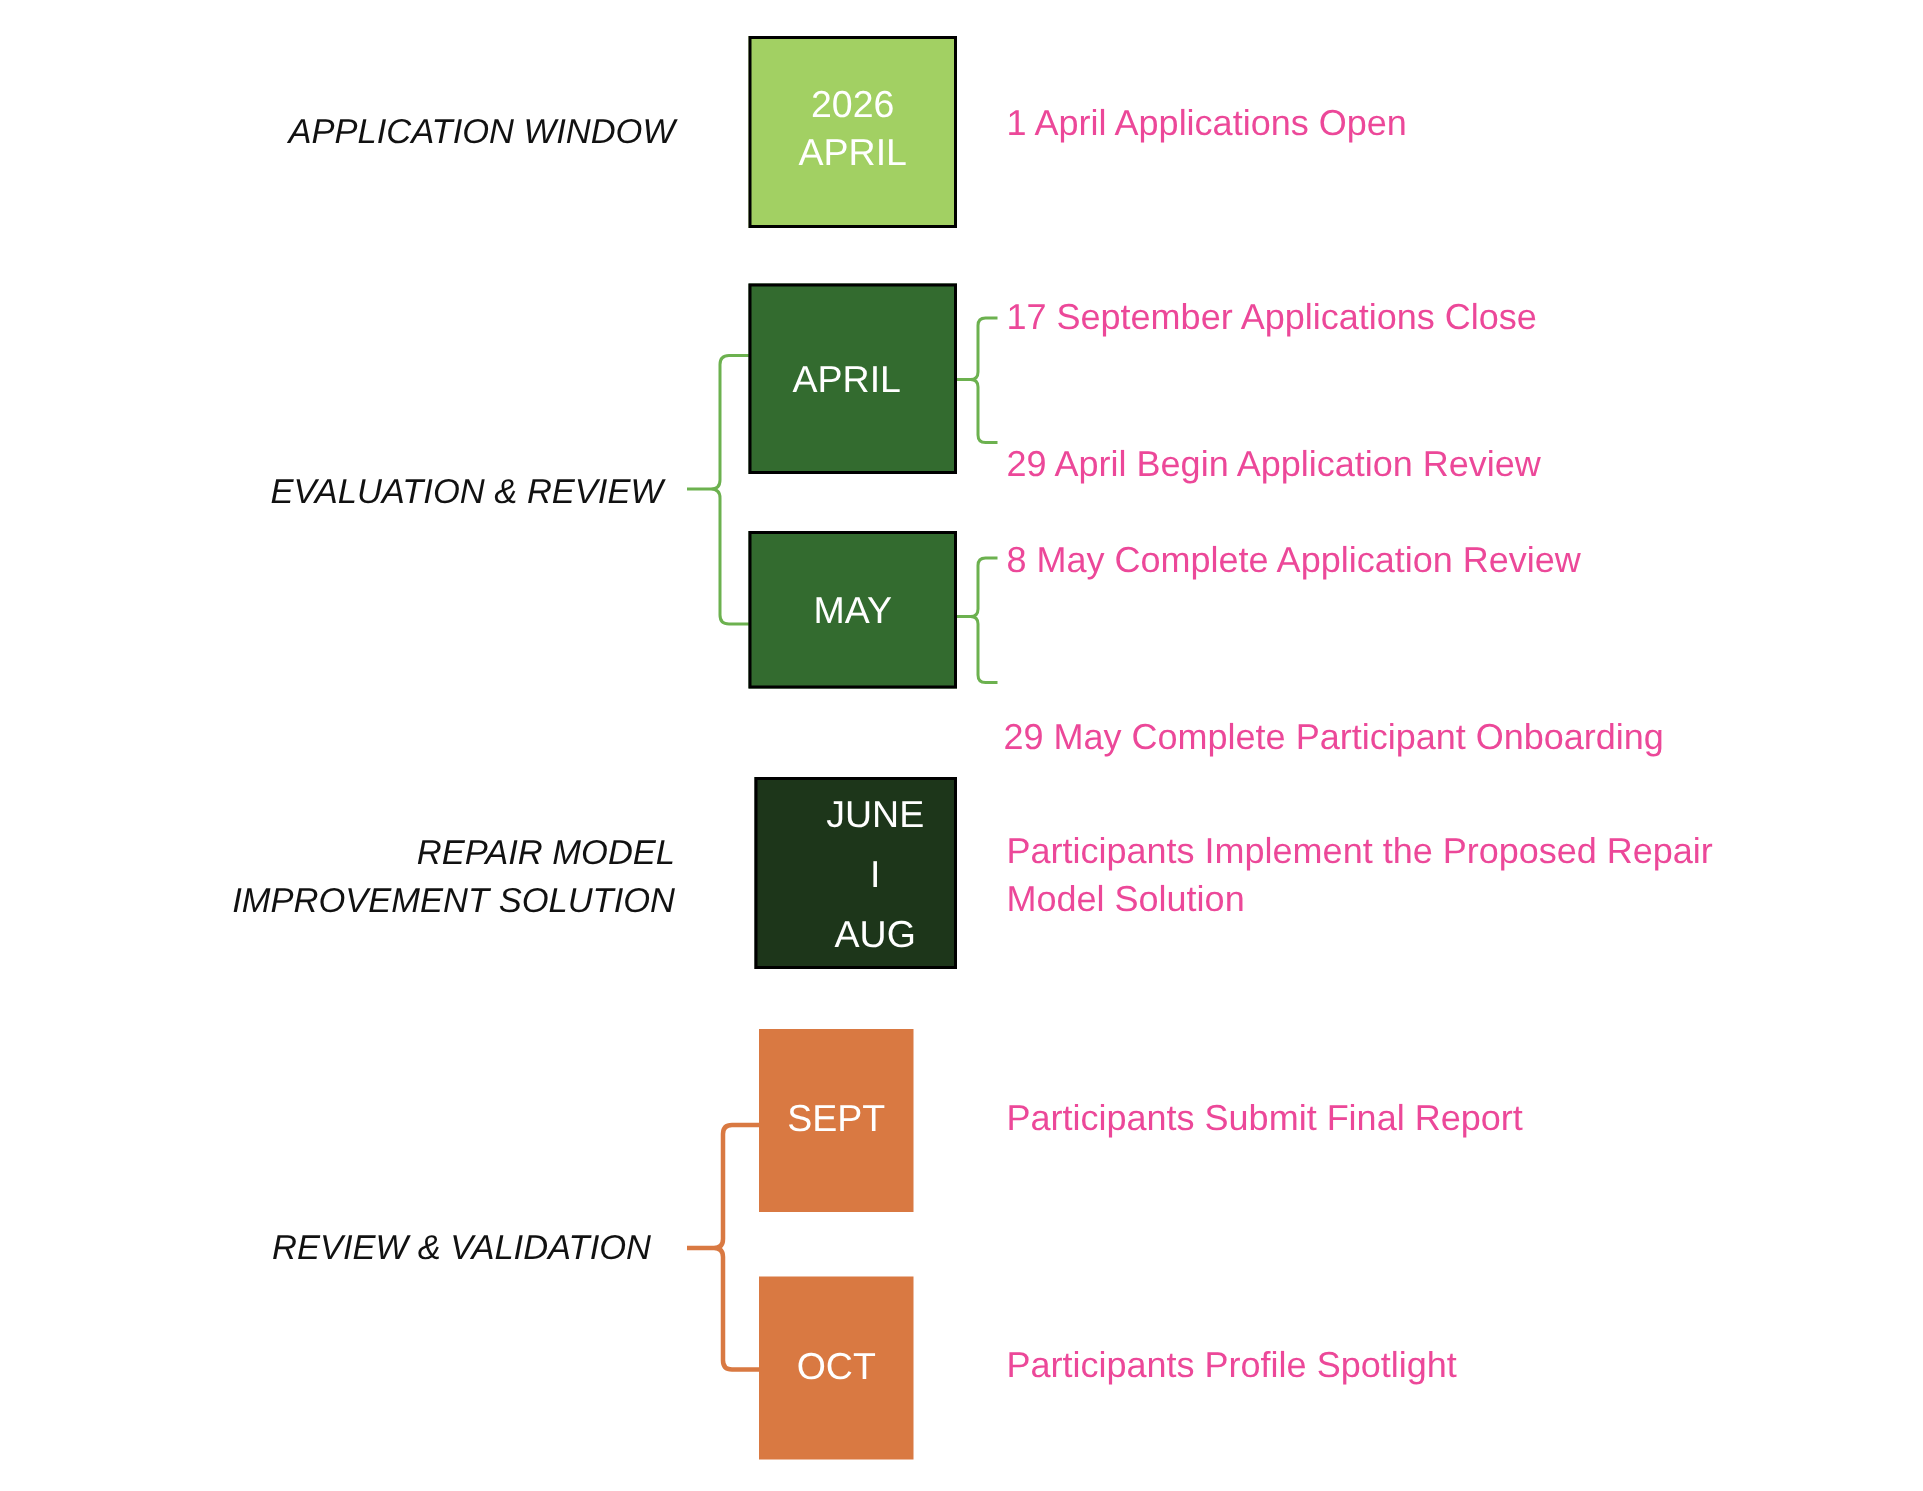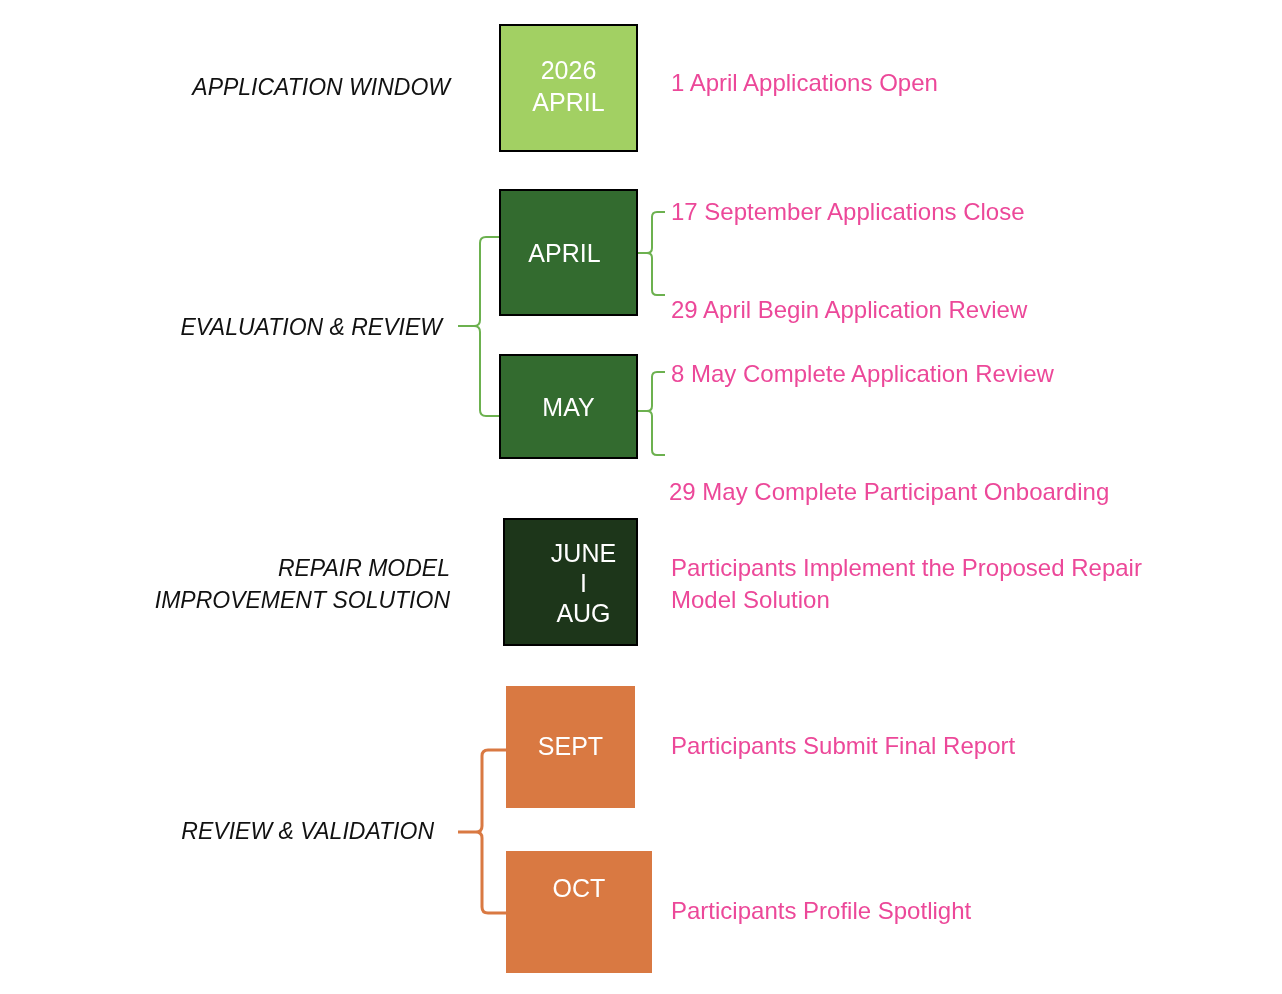--- a/index.html
+++ b/index.html
@@ -42,29 +42,29 @@
 
 <div class="box bordered" style="left:499px; top:354px; width:139px; height:105px; background:#336b2f;">
   <span>MAY</span>
 </div>
 <div class="event" style="left:671px; top:358px;">8 May Complete Application Review</div>
 <div class="event" style="left:669px; top:440px;margin-top:36px;">29 May Complete Participant Onboarding</div>
 
 <div class="phase-label" style="right:832px; top:552px;">REPAIR MODEL
 IMPROVEMENT SOLUTION</div>
 <div class="box bordered" style="left:503px; top:518px; width:135px; height:128px; background:#1d361a; padding-top:2px;">
-  <span style="line-height:30px;margin-left:26px;">JUNE
+  <span style="line-height:40px;margin-left:26px;">JUNE
 I
 AUG</span>
 </div>
 <div class="event" style="left:671px; top:552px;">Participants Implement the Proposed  Repair
 Model Solution</div>
 
 <div class="phase-label" style="right:848px; top:815px;margin-left:28px;">REVIEW &amp; VALIDATION</div>
-<div class="box" style="left:506px; top:686px; width:129px; height:122px; background:#d97942; align-items:flex-start; padding-top:44px;">
+<div class="box" style="left:506px; top:686px; width:103px; height:122px; background:#d97942; align-items:flex-start; padding-top:44px;">
   <span>SEPT</span>
 </div>
 <div class="event" style="left:671px; top:730px;">Participants Submit Final Report</div>
 
-<div class="box" style="left:506px; top:851px; width:146px; height:122px; background:#d97942; align-items:flex-start; padding-top:21px;">
+<div class="box" style="left:506px; top:851px; width:103px; height:122px; background:#d97942; align-items:flex-start; padding-top:44px;">
   <span>OCT</span>
 </div>
 <div class="event" style="left:671px; top:895px;">Participants Profile Spotlight</div>
 
 </body></html>

